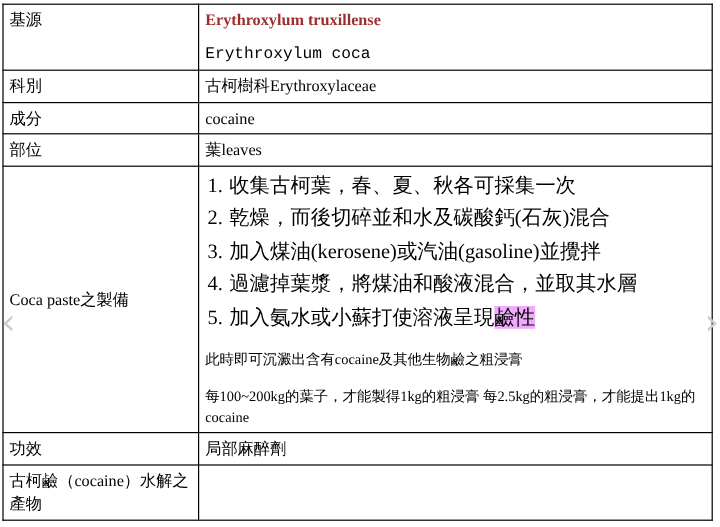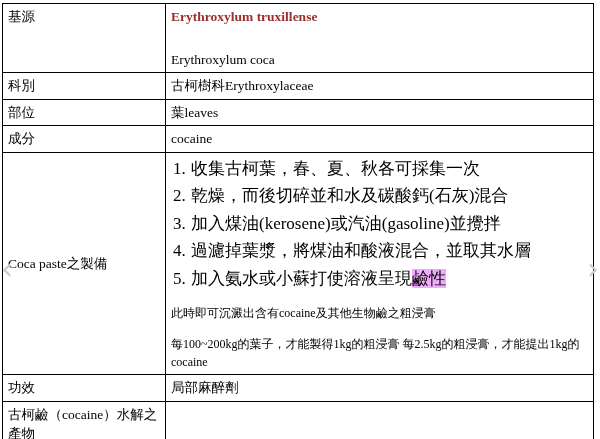--- a/index.html
+++ b/index.html
@@ -44,25 +44,26 @@
     border: 1px solid #000000;
   }
   .row-title {
     font-size: 13.5px;
   }
   .species-bold {
     color: #9d2e2e;
     font-weight: bold;
     font-size: 13.5px;
     display: block;
-    margin-bottom: 23px;
+    margin-bottom: 9px;
   }
   .species-plain {
     font-size: 13.5px;
     display: block;
+    font-family: Liberation Mono, monospace;
   }
   ol.prep-list {
     margin: 0;
     padding-left: 20px;
     list-style-type: none;
     counter-reset: prep;
   }
   ol.prep-list li {
     counter-increment: prep;
     position: relative;
@@ -121,27 +122,27 @@
           <span class="species-plain">Erythroxylum coca</span>
         </td>
       </tr>
 
       <tr>
         <td class="label-col">科別</td>
         <td>古柯樹科Erythroxylaceae</td>
       </tr>
 
       <tr>
-        <td class="label-col">部位</td>
-        <td>葉leaves</td>
+        <td class="label-col">成分</td>
+        <td>cocaine</td>
       </tr>
 
       <tr>
-        <td class="label-col">成分</td>
-        <td>cocaine</td>
+        <td class="label-col">部位</td>
+        <td>葉leaves</td>
       </tr>
 
       <tr>
         <td class="label-col vcenter-label">Coca paste之製備</td>
         <td>
           <ol class="prep-list">
             <li>收集古柯葉，春、夏、秋各可採集一次</li>
             <li>乾燥，而後切碎並和水及碳酸鈣(石灰)混合</li>
             <li>加入煤油(kerosene)或汽油(gasoline)並攪拌</li>
             <li>過濾掉葉漿，將煤油和酸液混合，並取其水層</li>

